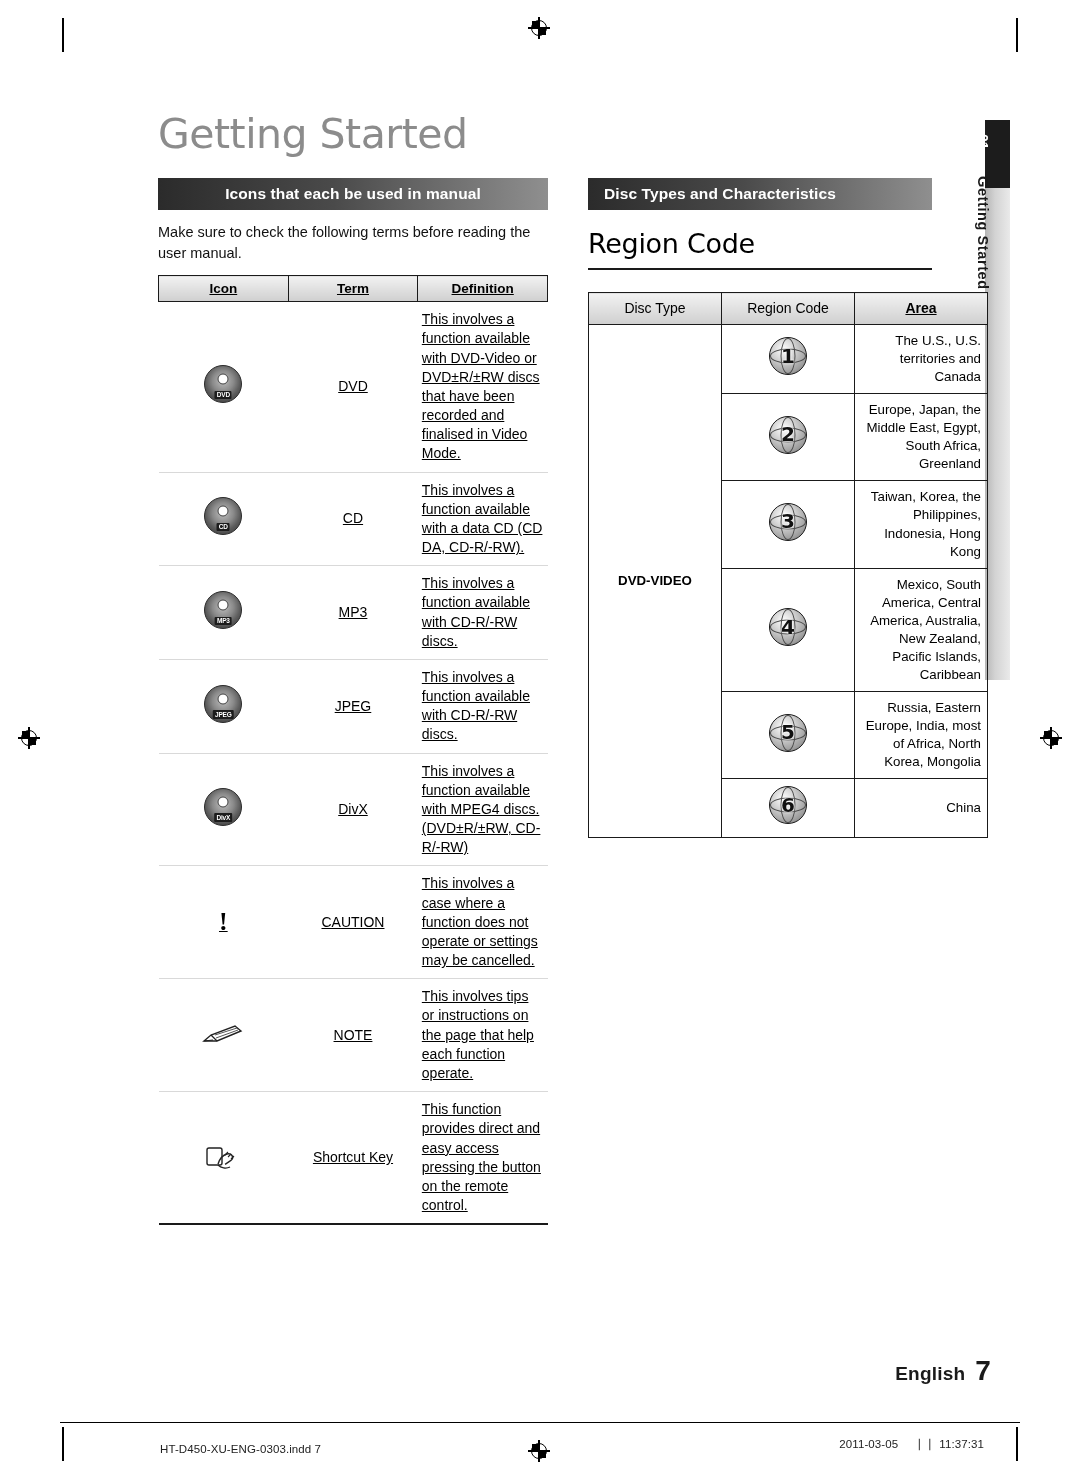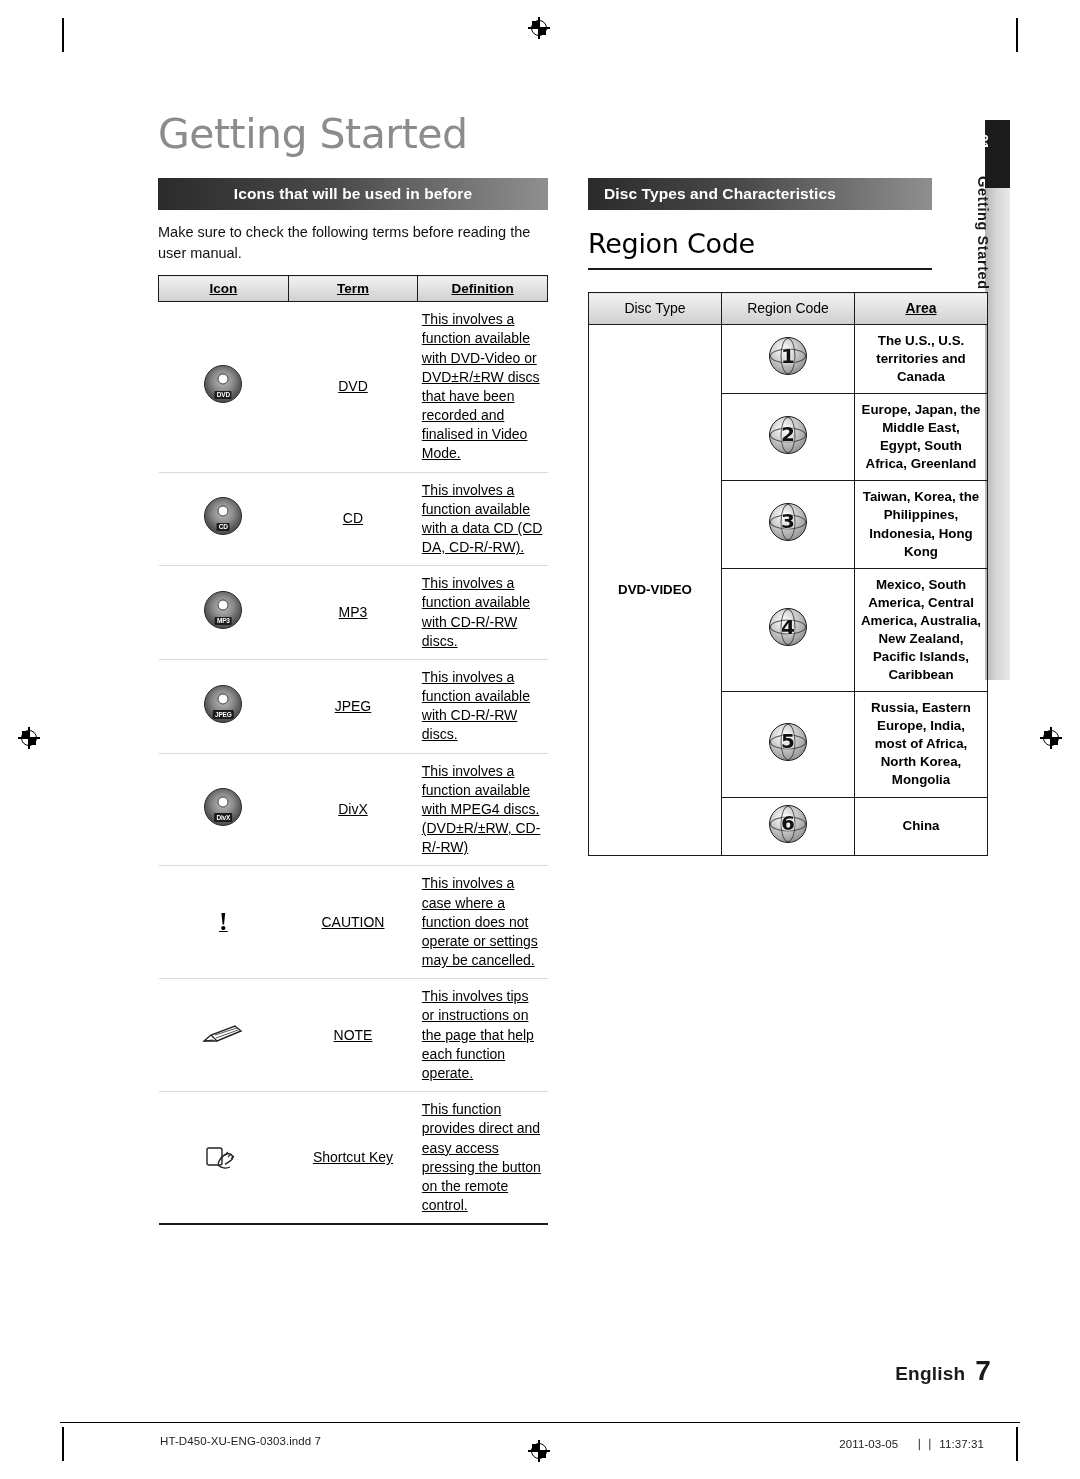--- a/index.html
+++ b/index.html
@@ -238,21 +238,21 @@
   td.code-cell {
     width: 70px;
     text-align: center;
     border-left: 1px solid #1a1a1a;
     border-right: 1px solid #1a1a1a;
     border-top: none;
     border-bottom: none;
   }
   tr.first-row td.code-cell { border-top: 1px solid #1a1a1a; }
   tr.last-row td.code-cell { border-bottom: 1px solid #1a1a1a; }
-  td.area-cell { text-align: center; padding-left: 9px; font-weight: bold; }
+  td.area-cell { text-align: right; padding-left: 9px; }
 
   .globe {
     width: 38px; height: 38px;
     border-radius: 50%;
     background: radial-gradient(circle at 38% 32%, #ffffff 0%, #d8d8d8 30%, #9d9d9d 72%, #6b6b6b 100%);
     border: 1.4px solid #1a1a1a;
     position: relative;
     display: inline-block;
     box-sizing: border-box;
   }
@@ -356,21 +356,21 @@
     position: absolute;
     left: 60px;
     right: 60px;
     bottom: 56px;
     height: 1px;
     background: #000;
   }
   .foot-left {
     position: absolute;
     left: 160px;
-    bottom: 32px;
+    bottom: 24px;
     font-size: 11.5px;
     color: #222;
     letter-spacing: 0.1px;
   }
   .foot-right {
     position: absolute;
     right: 96px;
     bottom: 28px;
     font-size: 11.5px;
     color: #222;
@@ -423,21 +423,21 @@
     <div class="vnum">01</div>
     <div class="vtext" style="padding-top:56px;">Getting Started</div>
   </div>
 
   <div class="content">
     <h1 class="title">Getting Started</h1>
 
     <div class="cols">
 
       <div class="col-left">
-        <div class="section-head">Icons that will be used in before</div>
+        <div class="section-head">Icons that each be used in manual</div>
         <div class="intro">Make sure to check the following terms before reading the user manual.</div>
 
         <table class="icon-table">
           <thead>
             <tr>
               <th>Icon</th>
               <th>Term</th>
               <th>Definition</th>
             </tr>
           </thead>

